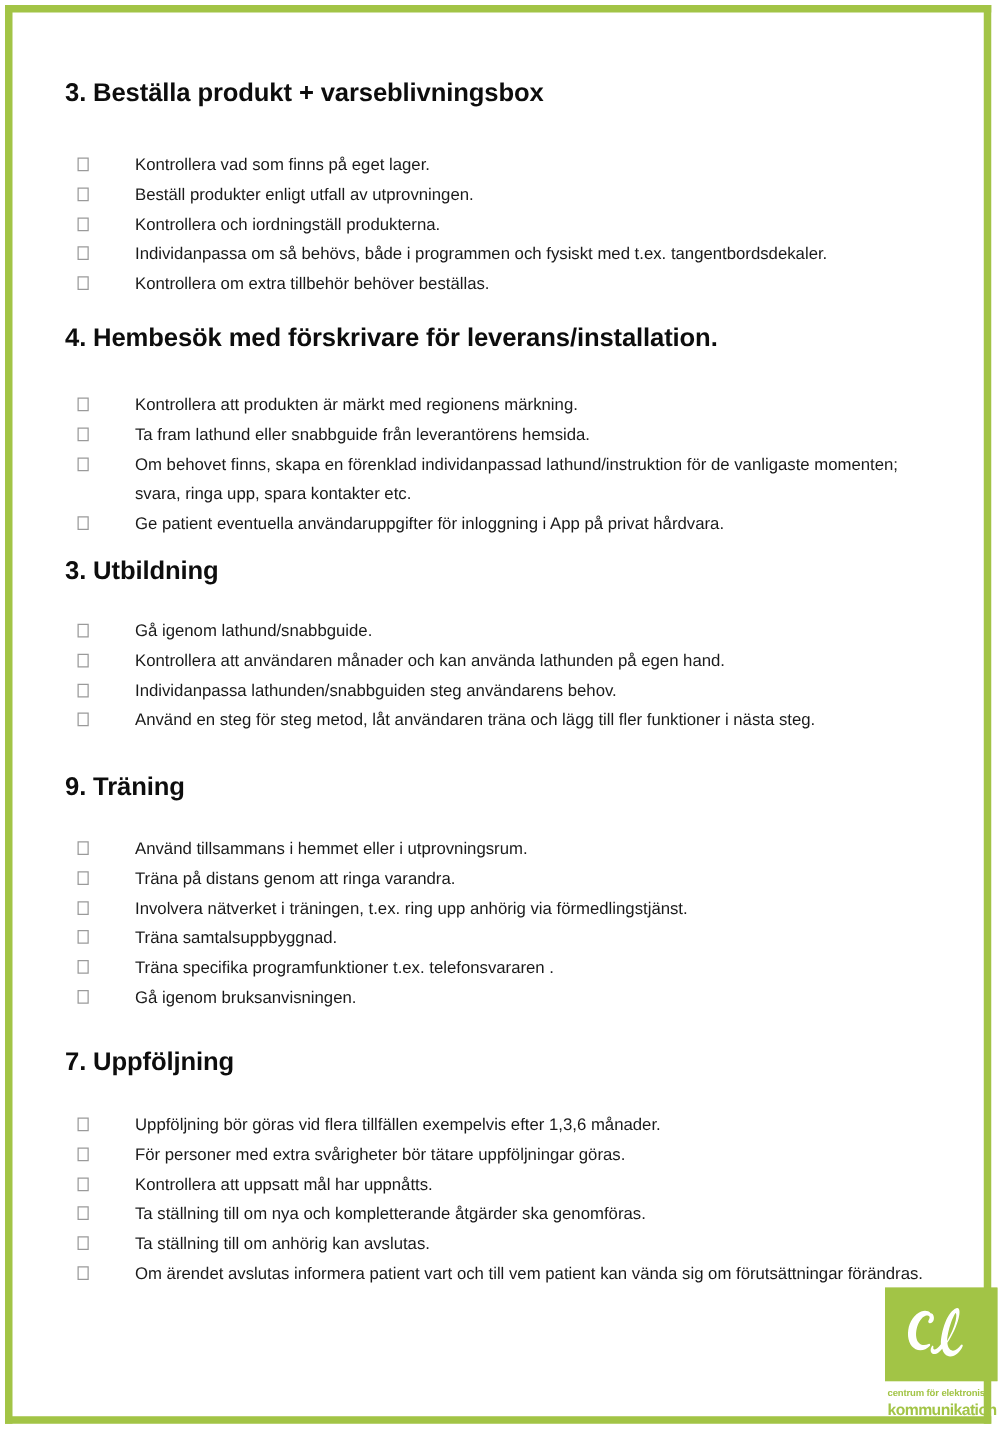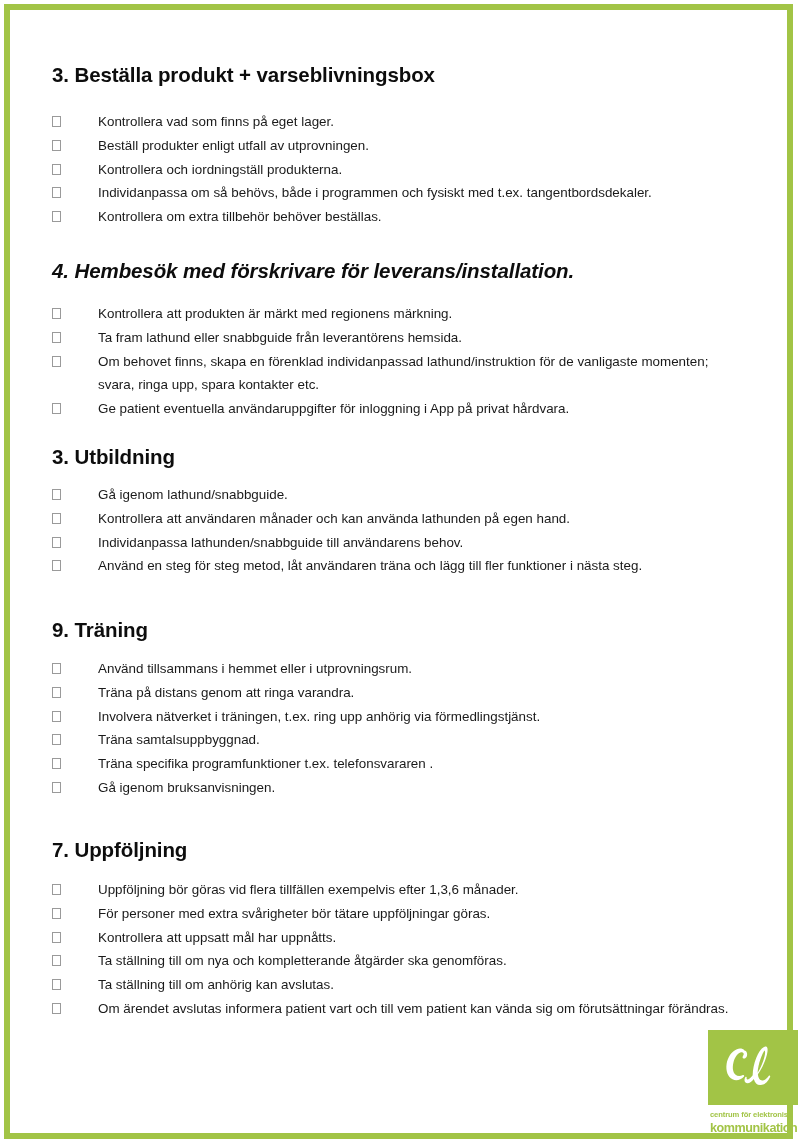--- a/index.html
+++ b/index.html
@@ -43,21 +43,21 @@
     font-weight: bold;
     font-size: 20.5px;
     line-height: 1.15;
     color: #0d0d0d;
     letter-spacing: -0.1px;
     position: absolute;
   }
 
   ul.checklist {
     list-style: none;
-    margin: 0;
+    margin: 10px;
     padding: 0;
     position: absolute;
   }
   ul.checklist li {
     display: flex;
     align-items: flex-start;
     font-family: "Liberation Sans", sans-serif;
     font-size: 13.4px;
     line-height: 23.8px;
     color: #1a1a1a;
@@ -150,21 +150,21 @@
         <li>
           <span class="bullet-box"></span>
           <span class="item-text">Individanpassa om så behövs, både i programmen och fysiskt  med t.ex. tangentbordsdekaler.</span>
         </li>
         <li>
           <span class="bullet-box"></span>
           <span class="item-text">Kontrollera om extra tillbehör behöver beställas.</span>
         </li>
       </ul>
 
-    <h2 class="section-heading" style="left:52px; top:253px;font-style:italic;">4. Hembesök med förskrivare för leverans/installation.</h2>
+    <h2 class="section-heading" style="left:52px; top:253px;">4. Hembesök med förskrivare för leverans/installation.</h2>
     <ul class="checklist" id="list-1" style="left:52px; top:296px; width:690px;">
         <li>
           <span class="bullet-box"></span>
           <span class="item-text">Kontrollera att produkten är märkt med regionens märkning.</span>
         </li>
         <li>
           <span class="bullet-box"></span>
           <span class="item-text">Ta fram lathund eller snabbguide från leverantörens hemsida.</span>
         </li>
         <li>
@@ -182,21 +182,21 @@
         <li>
           <span class="bullet-box"></span>
           <span class="item-text">Gå igenom lathund/snabbguide.</span>
         </li>
         <li>
           <span class="bullet-box"></span>
           <span class="item-text">Kontrollera att användaren månader och kan använda lathunden på egen hand.</span>
         </li>
         <li>
           <span class="bullet-box"></span>
-          <span class="item-text">Individanpassa lathunden/snabbguide till användarens behov.</span>
+          <span class="item-text">Individanpassa lathunden/snabbguiden steg användarens behov.</span>
         </li>
         <li>
           <span class="bullet-box"></span>
           <span class="item-text">Använd en steg för steg metod, låt användaren träna och lägg till fler funktioner i nästa steg.</span>
         </li>
       </ul>
 
     <h2 class="section-heading" style="left:52px; top:612px;">9. Träning</h2>
     <ul class="checklist" id="list-3" style="left:52px; top:651px; width:690px;">
         <li>

